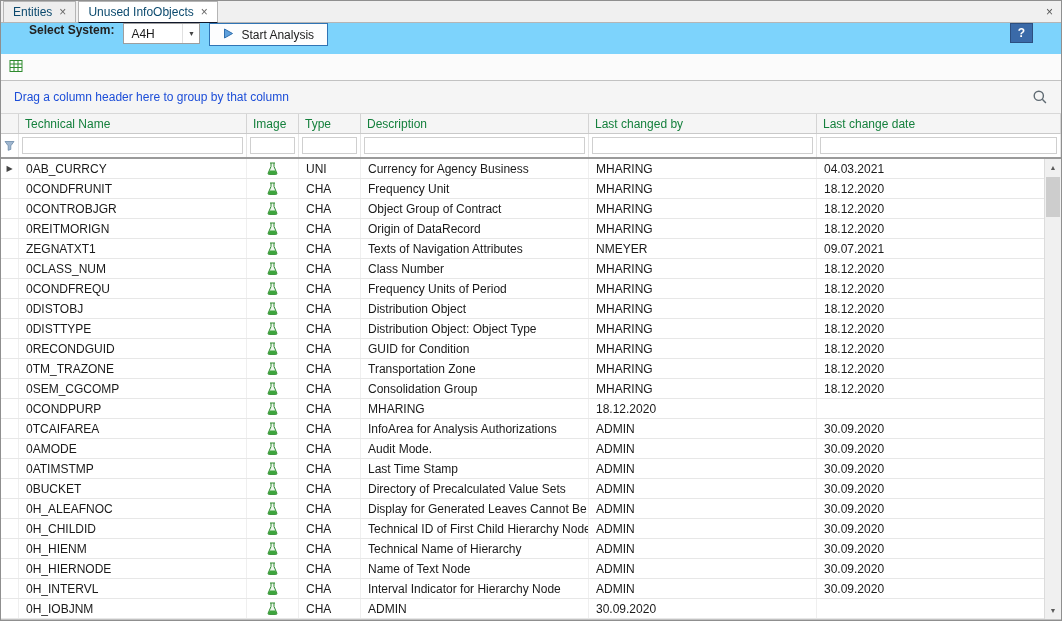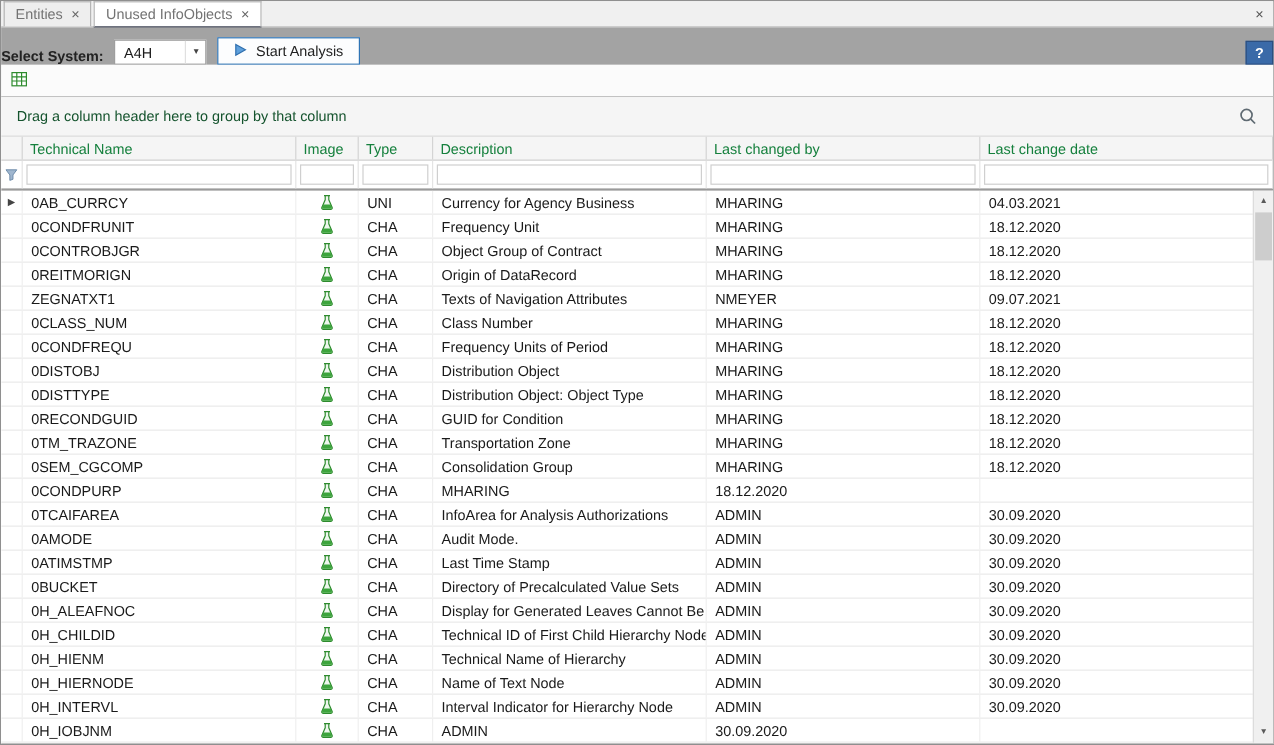--- a/index.html
+++ b/index.html
@@ -6,40 +6,40 @@
   html,body { margin:0; padding:0; }
   body {
     width:1062px; height:621px;
     font-family:"Liberation Sans","DejaVu Sans",sans-serif;
     font-size:12px; color:#1a1a1a; background:#fff;
   }
   .app { width:1062px; height:621px; border:1px solid #8f8f8f; display:flex; flex-direction:column; background:#fbfbfb; }
 
   
   .tabbar { height:22px; background:#f0f0f0; display:flex; align-items:flex-end; border-bottom:1px solid #b5b5b5; flex:0 0 auto; }
-  .tab { display:flex; align-items:center; gap:7px; padding:0 9px; height:21px; border:1px solid #b5b5b5; border-bottom:none; background:#eeeeee; color:#737373; margin-left:2px; cursor:default; }
+  .tab { display:flex; align-items:center; gap:7px; padding:0 9px; height:21px; border:1px solid #b5b5b5; border-bottom:none; background:#eeeeee; color:#0c4a6e; margin-left:2px; cursor:default; }
   .tab.active { background:#fff; height:22px; margin-bottom:-1px; border-bottom:1px solid #0f172a; }
   .close-x { color:#666; font-size:12px; line-height:1; }
   .close-x::before { content:"×"; }
   .tabbar-close { margin-left:auto; padding:0 8px 4px 0; color:#555; }
 
   
-  .toolbar { height:31px; display:flex; align-items:flex-end; gap:9px; padding:0 0; background:#a3a3a3; flex:0 0 auto; }
+  .toolbar { height:31px; display:flex; align-items:flex-start; gap:9px; padding:0 28px; background:#7dd3fc; flex:0 0 auto; }
   .sys-label { color:#222; font-weight:bold; }
   .combo { width:77px; height:21px; border:1px solid #9e9e9e; background:#fff; display:flex; align-items:center; justify-content:space-between; padding-left:7px; cursor:default; }
   .combo-arrow { width:17px; height:100%; display:flex; align-items:center; justify-content:center; font-size:7px; color:#444; border-left:1px solid #e0e0e0; }
   .start-btn { height:23px; border:1px solid #2f74b5; background:#fcfdfe; display:flex; align-items:center; gap:7px; padding:0 13px; font-family:inherit; font-size:12px; color:#222; cursor:default; }
   .help-btn { margin-left:auto; width:23px; height:20px; background:#3a6aa8; border:1px solid #2c4f80; color:#fff; font-weight:bold; font-size:12px; display:flex; align-items:center; justify-content:center; cursor:default; }
 
   
   .exportbar { height:26px; display:flex; align-items:center; padding:0 8px; background:#fbfbfb; flex:0 0 auto; }
 
   
   .grid { flex:1 1 auto; border:1px solid #c2c2c2; border-left:none; border-right:none; background:#fff; position:relative; display:flex; flex-direction:column; overflow:hidden; }
-  .group-panel { height:33px; flex:0 0 auto; background:#f5f5f5; border-bottom:1px solid #d8d8d8; display:flex; align-items:center; padding:0 13px; color:#14532d; }
+  .group-panel { height:33px; flex:0 0 auto; background:#f5f5f5; border-bottom:1px solid #d8d8d8; display:flex; align-items:center; padding:0 13px; color:#1d4ed8; }
   .search-wrap { margin-left:auto; display:flex; align-items:center; }
 
   .gridrow { display:grid; grid-template-columns:18px 228px 52px 62px 228px 228px 1fr; width:100%; }
   .header-row { height:20px; flex:0 0 auto; background:#f5f5f5; border-bottom:1px solid #c9c9c9; }
   .header-cell { display:flex; align-items:center; padding:0 6px; color:#15803d; border-right:1px solid #d4d4d4; white-space:nowrap; overflow:hidden; }
   .header-cell.corner { padding:0; }
 
   .filter-row { height:25px; flex:0 0 auto; background:#fff; border-bottom:2px solid #9a9a9a; }
   .filter-cell { display:flex; align-items:center; padding:2px 3px; border-right:1px solid #e4e4e4; }
   .filter-cell.corner { justify-content:center; padding:0; }

